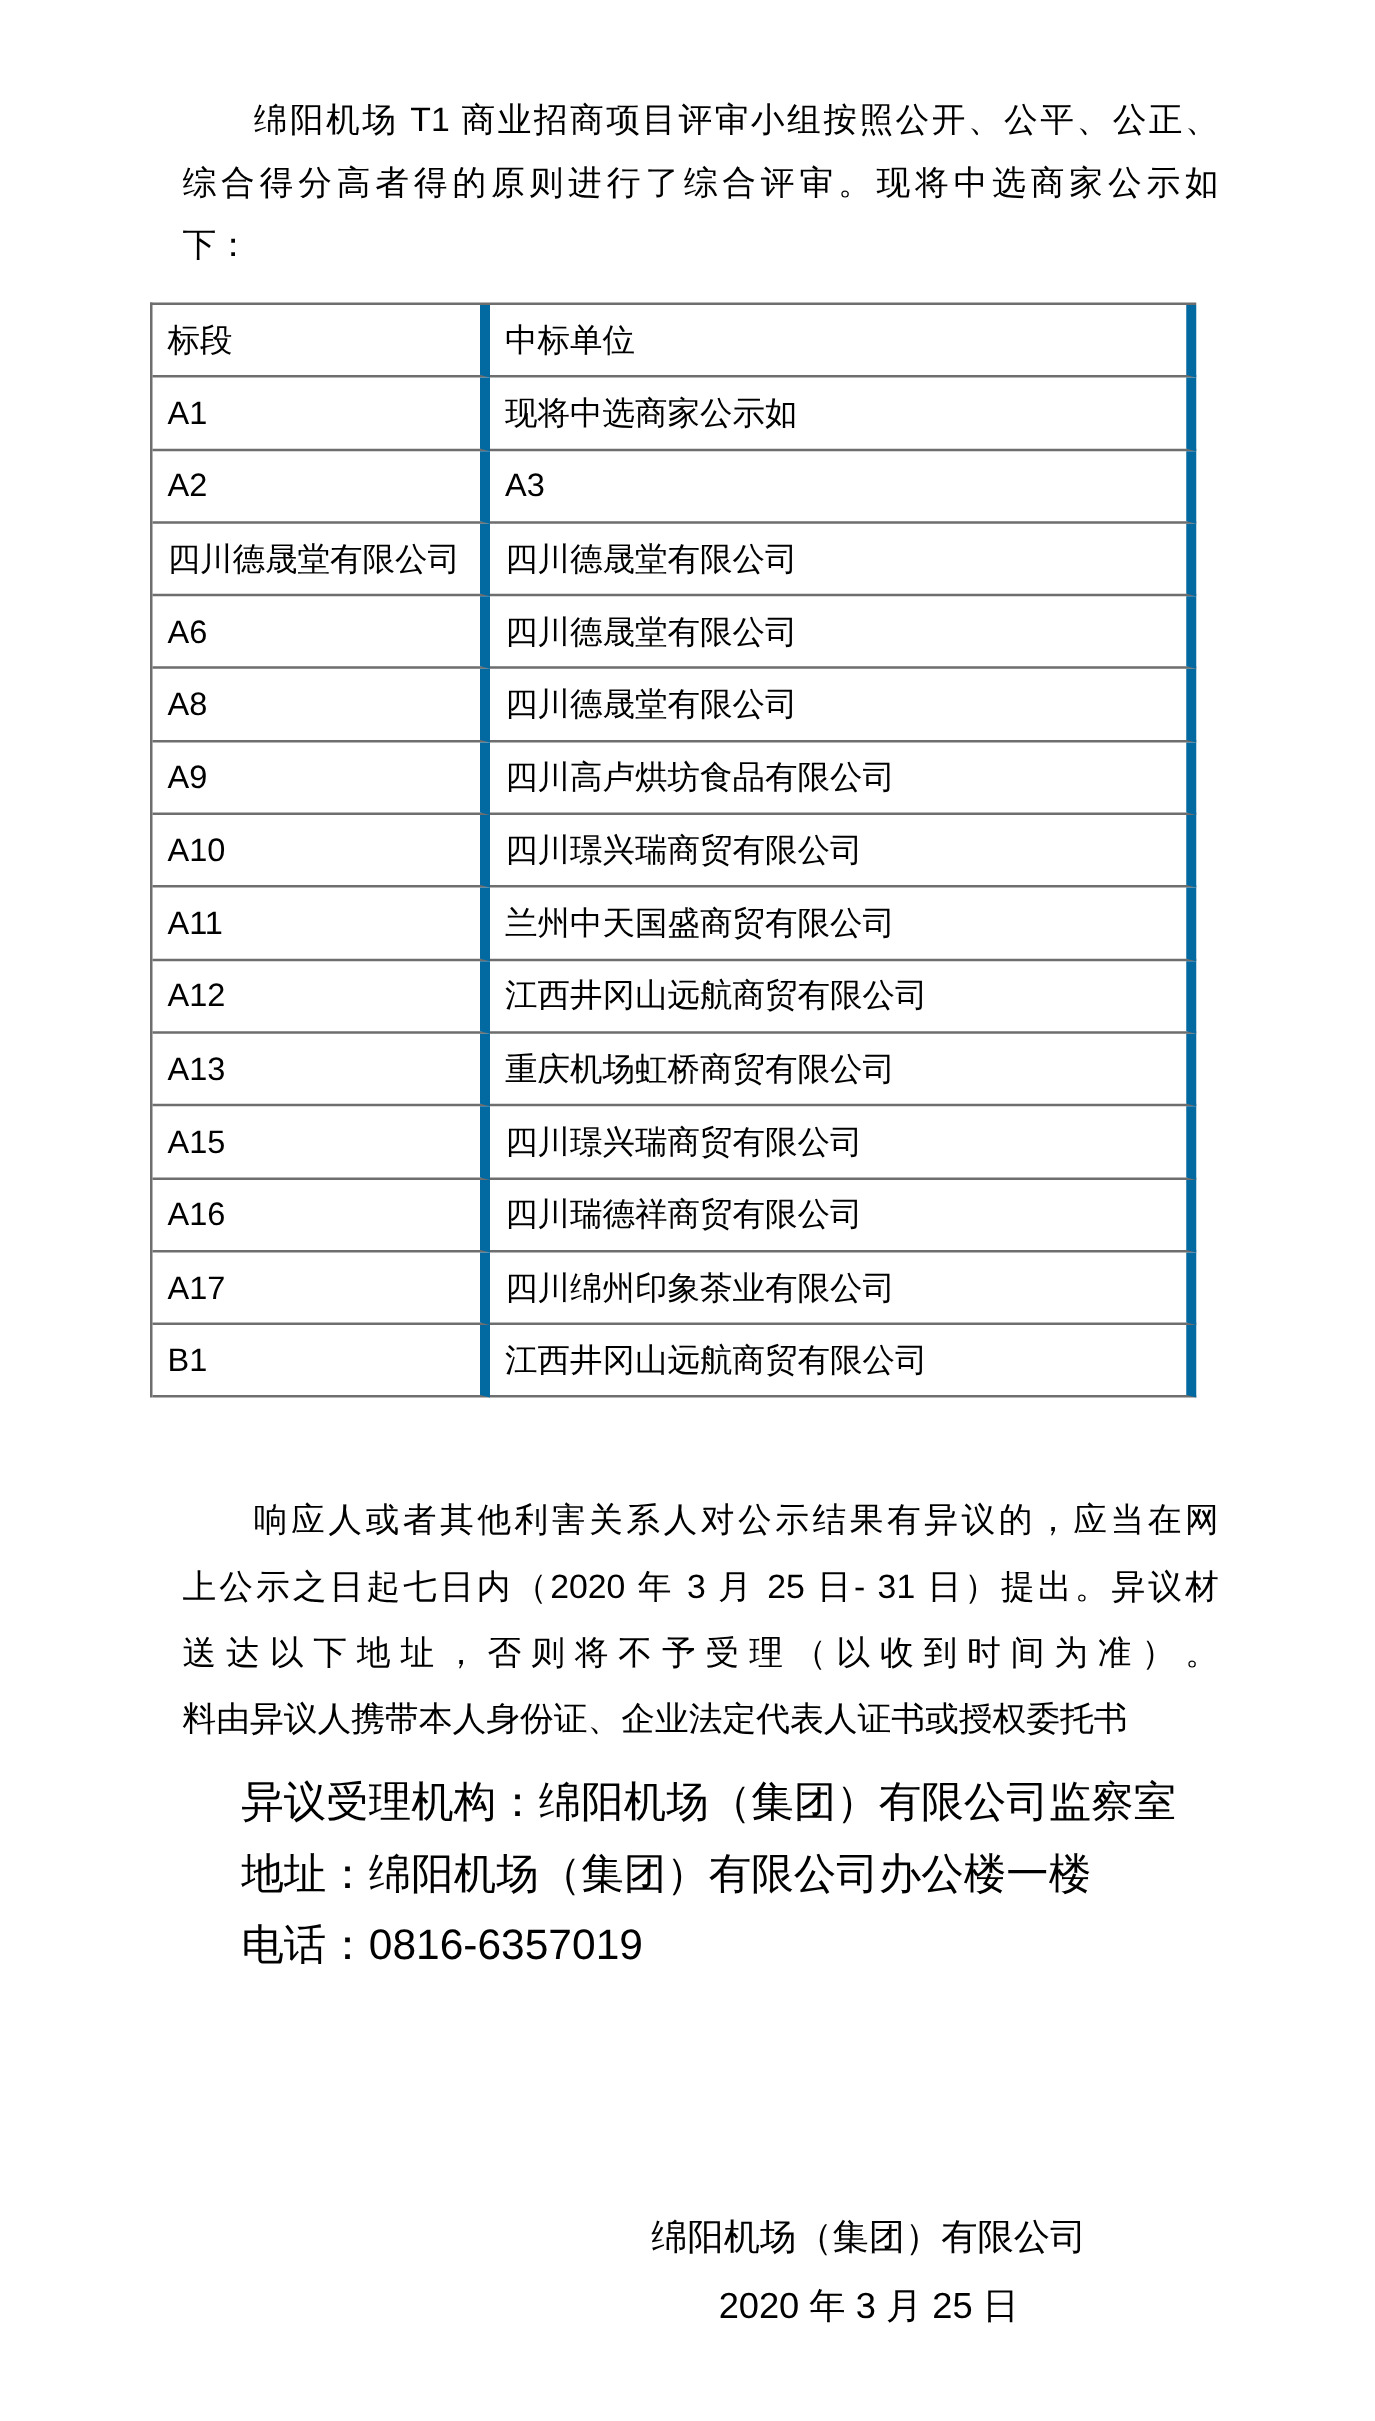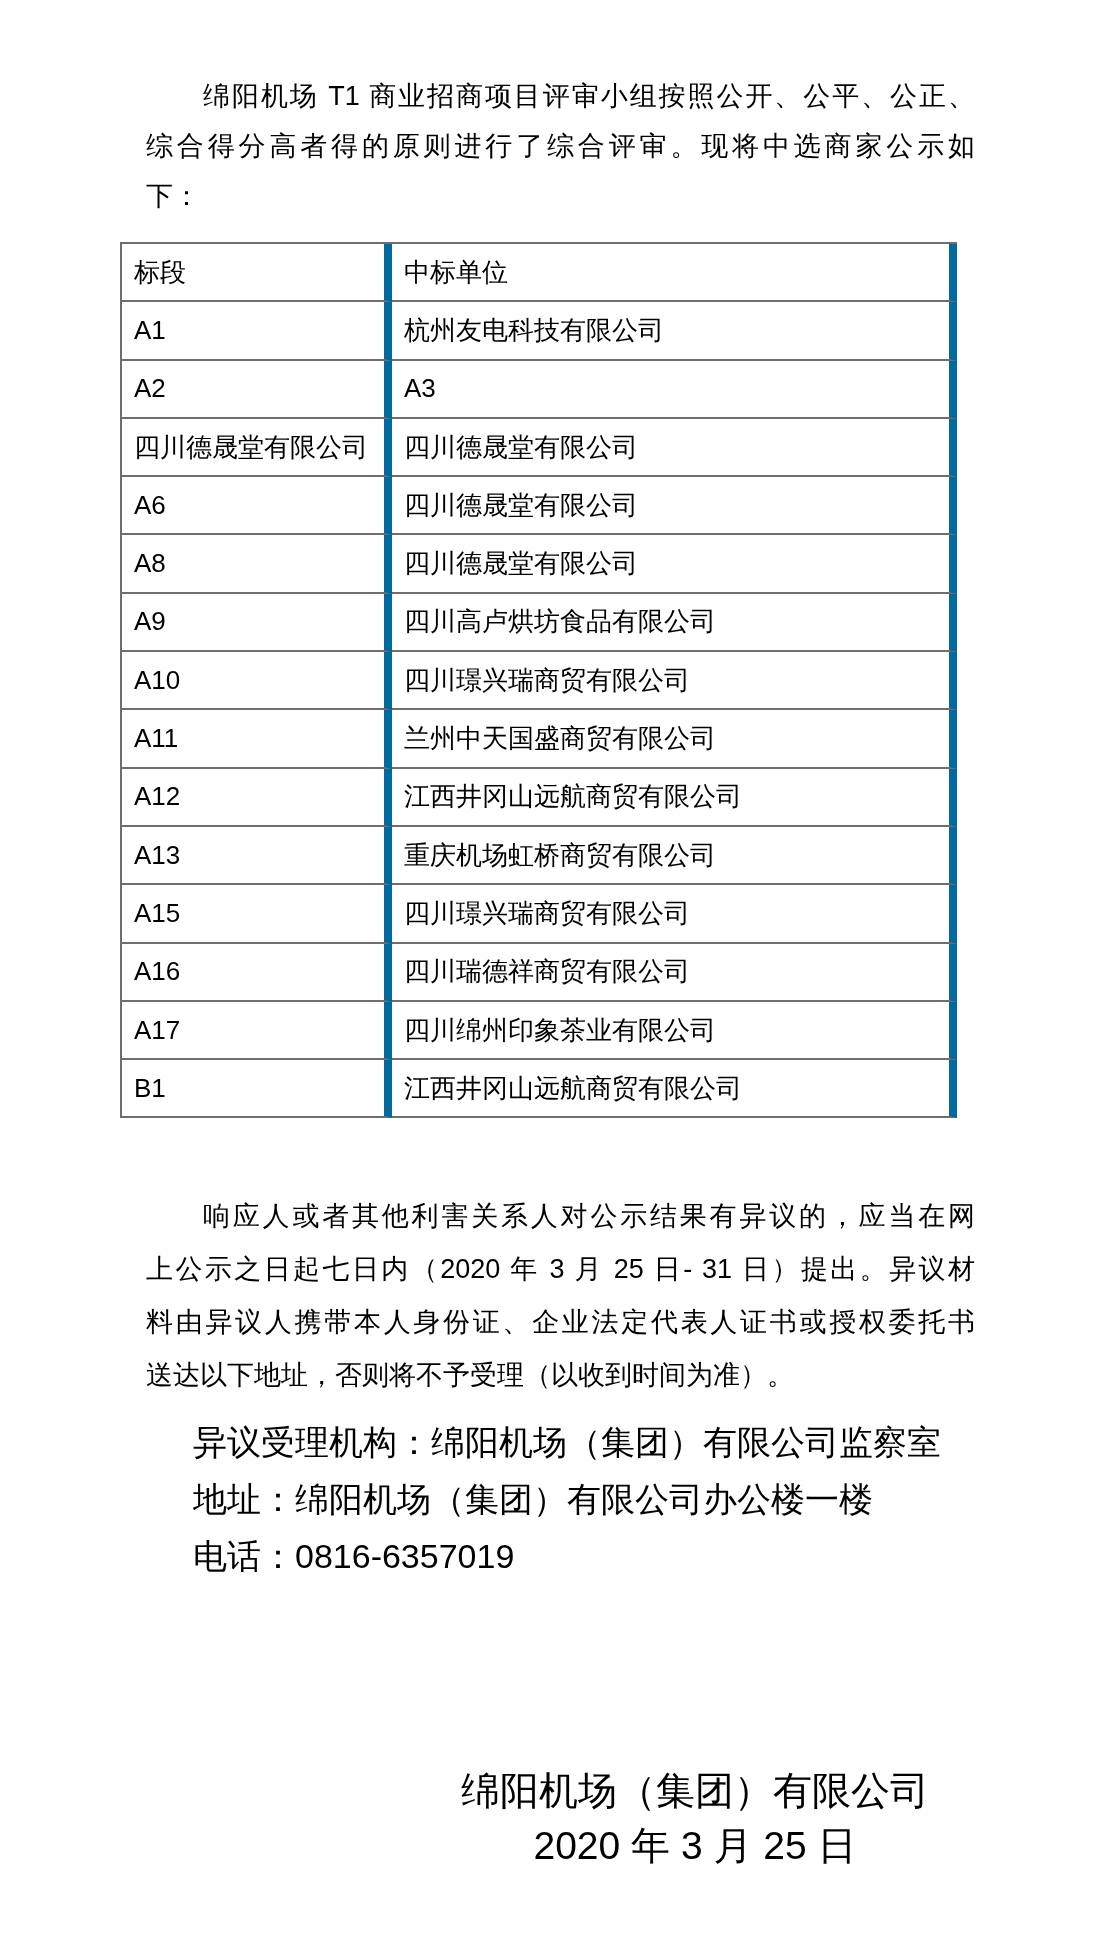--- a/index.html
+++ b/index.html
@@ -46,21 +46,21 @@
     box-sizing:border-box;
     border-right:8px solid #0369a1;
     border-bottom:2px solid #6e6e6e;
     padding-left:12px;
     display:flex;align-items:center;
     overflow:hidden;white-space:nowrap;
   }
   
   #signature{
     position:absolute;left:410px;top:1763px;width:570px;
-    font-size:39px;text-align:center;
+    font-size:29px;text-align:center;
   }
   #signature .sig-line{display:block;height:55px;line-height:55px;}
 </style>
 </head>
 <body>
 
 <div id="page">
 
   <div id="intro" class="para indent">
 
@@ -69,21 +69,21 @@
       <div class="line">综合得分高者得的原则进行了综合评审。现将中选商家公示如</div>
 
       <div class="line">下：</div>
     </div>
 
   <div id="tbl">
     <div class="cell">标段</div>
     <div class="cell">中标单位</div>
 
   <div class="cell">A1</div>
-      <div class="cell">杭州友电科技有限公司</div>
+      <div class="cell">现将中选商家公示如</div>
       <div class="cell">A2</div>
       <div class="cell">A3</div>
       <div class="cell">四川德晟堂有限公司</div>
       <div class="cell">四川德晟堂有限公司</div>
       <div class="cell">A6</div>
       <div class="cell">四川德晟堂有限公司</div>
       <div class="cell">A8</div>
       <div class="cell">四川德晟堂有限公司</div>
       <div class="cell">A9</div>
       <div class="cell">四川高卢烘坊食品有限公司</div>
@@ -104,23 +104,23 @@
       <div class="cell">B1</div>
       <div class="cell">江西井冈山远航商贸有限公司</div>
     </div>
 
   <div id="objection" class="para indent">
 
       <div class="line">响应人或者其他利害关系人对公示结果有异议的，应当在网</div>
 
       <div class="line">上公示之日起七日内（2020 年 3 月 25 日- 31 日）提出。异议材</div>
 
+      <div class="line">送达以下地址，否则将不予受理（以收到时间为准）。</div>
+
       <div class="line">料由异议人携带本人身份证、企业法定代表人证书或授权委托书</div>
-
-      <div class="line">送达以下地址，否则将不予受理（以收到时间为准）。</div>
     </div>
 
   <div id="contact">
 
       <div class="line">异议受理机构：绵阳机场（集团）有限公司监察室</div>
 
       <div class="line">地址：绵阳机场（集团）有限公司办公楼一楼</div>
 
       <div class="line">电话：0816-6357019</div>
     </div>

